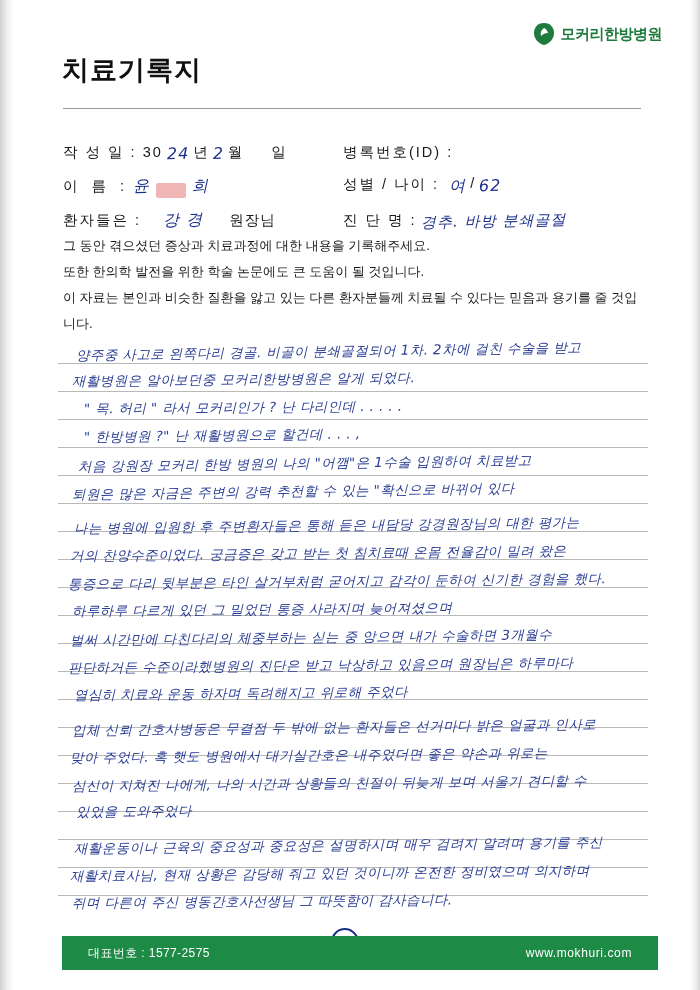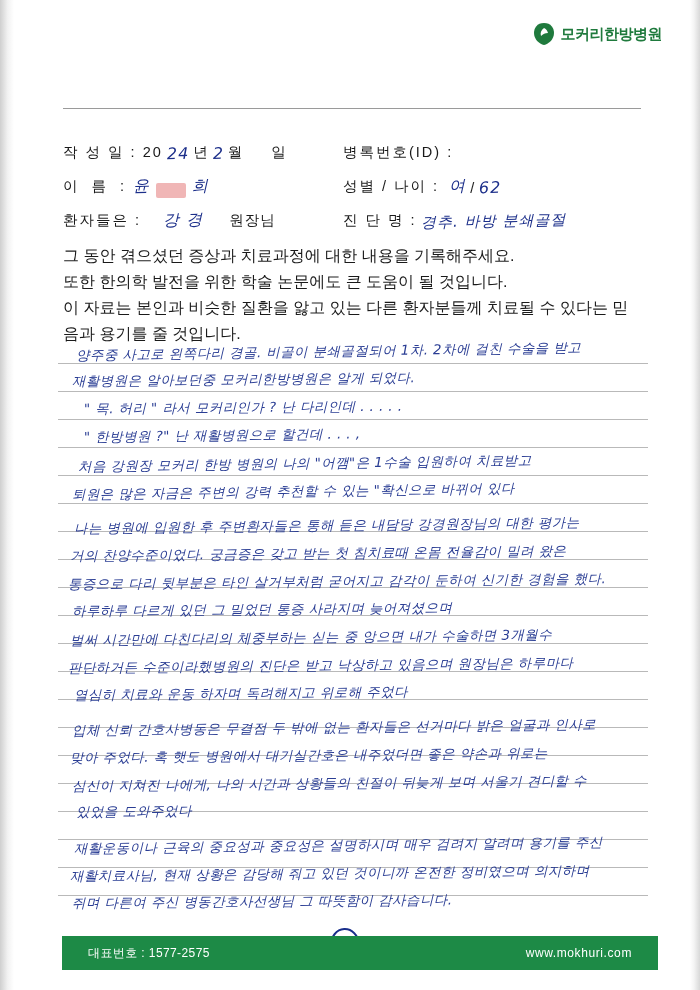--- a/index.html
+++ b/index.html
@@ -88,21 +88,21 @@
     width: 580px;
     font-size: 14.5px;
     color: #1a1a1a;
   }
   .form-row {
     display: flex;
     align-items: flex-end;
     height: 34px;
   }
   .fcol-left { width: 280px; display: flex; align-items: flex-end; }
-  .fcol-right { flex: 1; display: flex; align-items: flex-end; }
+  .fcol-right { flex: 1; display: flex; }
   .flabel {
     letter-spacing: 2px;
     white-space: nowrap;
   }
   .flabel.wide { letter-spacing: 5px; margin-top: 29px; }
   .fval {
     font-family: "DejaVu Sans", sans-serif;
     color: #1c2f8a;
     font-size: 16px;
     margin: 0 4px;
@@ -125,23 +125,23 @@
     position: relative;
     top: 2px;
     margin: 0 2px;
   }
   .fsuffix { letter-spacing: 1px; }
 
   
   .intro {
     position: absolute;
     left: 63px;
-    top: 243px;
+    top: 233px;
     width: 580px;
-    font-size: 16px;
+    font-size: 13px;
     line-height: 26px;
     color: #1a1a1a;
   }
 
   
   .lines {
     position: absolute;
     left: 58px;
     top: 345px;
     width: 590px;
@@ -216,27 +216,28 @@
   <div class="logo">
     <span class="logo-mark">
       <svg width="22" height="24" viewBox="0 0 22 24">
         <path d="M11 1 C4 1 1 6 1 11 C1 17 6 22 11 23 C16 22 21 17 21 11 C21 6 18 1 11 1 Z" fill="#1f7a3d"></path>
         <path d="M11 6 C8 8 7 11 8 14 C10 12 12 11 15 11 C14 8 13 7 11 6 Z" fill="#ffffff"></path>
       </svg>
     </span>
     <span class="logo-text">모커리한방병원</span>
   </div>
 
+  <div class="doc-title">치료기록지</div>
   <div class="title-rule"></div>
 
   <div class="form">
 
     <div class="form-row">
       <div class="fcol-left">
-        <span class="flabel">작 성 일 : 20</span>
+        <span class="flabel">작 성 일 : 30</span>
         <span class="fval hw">24</span>
         <span class="fsuffix">년</span>
         <span class="fval hw">2</span>
         <span class="fsuffix">월</span>
         <span class="fsuffix" style="margin-left:28px;">일</span>
       </div>
       <div class="fcol-right">
         <span class="flabel">병록번호(ID) :</span>
         <span class="fval hw"></span>
       </div>

